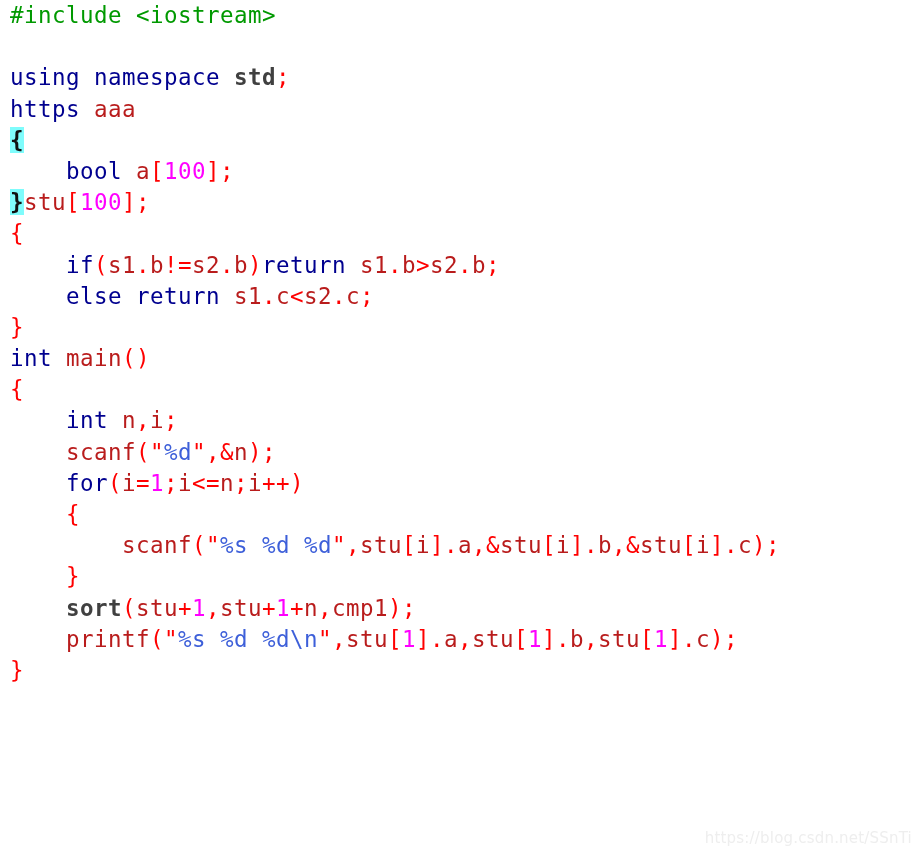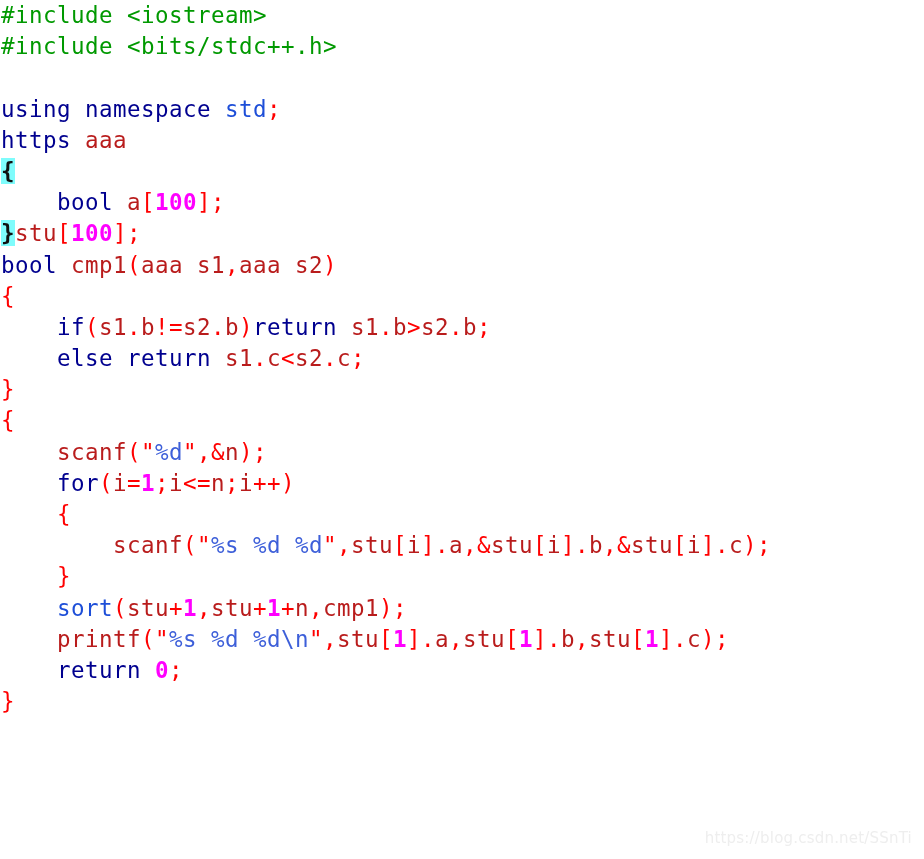--- a/index.html
+++ b/index.html
@@ -25,33 +25,33 @@
   }
 
   .code-line {
     height: 31.2px;
     line-height: 31.2px;
     white-space: pre;
     font-family: "DejaVu Sans Mono", "Liberation Mono", monospace;
     font-size: 22.5px;
     letter-spacing: 0.45px;
     color: #3a3a3a;
-    padding-left: 1px;
+    padding-left: 10px;
   }
 
   .tok { white-space: pre; }
 
   
   .t-pre      { color: #009900; }
   .t-keyword  { color: #00008f; font-weight: normal; }
-  .t-libfunc  { color: #1d4ed8; font-weight: normal; }
+  .t-libfunc  { color: #404040; font-weight: bold; }
   .t-ident    { color: #b91c1c; }
   .t-punct    { color: #ff0000; }
   .t-op       { color: #ff0000; }
-  .t-number   { color: #ff00ff; font-weight: bold; }
+  .t-number   { color: #ff00ff; }
   .t-string   { color: #ff0000; }
   .t-format   { color: #3d5fd9; }
   .t-plain    { color: #3a3a3a; }
   .t-brace-hl {
     color: #101010;
     font-weight: bold;
     background: #7ffcfc;
   }
 
   #watermark {
@@ -65,37 +65,36 @@
     white-space: pre;
     user-select: none;
   }
 </style>
 </head>
 <body>
 
 <div id="code-view">
   <div id="code-lines">
       <div class="code-line"><span class="tok t-pre">#include &lt;iostream&gt;</span></div>
-      <div class="code-line"><span class="tok t-pre">#include &lt;bits/stdc++.h&gt;</span></div>
       <div class="code-line">&nbsp;</div>
       <div class="code-line"><span class="tok t-keyword">using namespace </span><span class="tok t-libfunc">std</span><span class="tok t-punct">;</span></div>
       <div class="code-line"><span class="tok t-keyword">https</span><span class="tok t-plain"> </span><span class="tok t-ident">aaa</span></div>
       <div class="code-line"><span class="tok t-brace-hl">{</span></div>
       <div class="code-line"><span class="tok t-plain">    </span><span class="tok t-keyword">bool</span><span class="tok t-plain"> </span><span class="tok t-ident">a</span><span class="tok t-punct">[</span><span class="tok t-number">100</span><span class="tok t-punct">];</span></div>
       <div class="code-line"><span class="tok t-brace-hl">}</span><span class="tok t-ident">stu</span><span class="tok t-punct">[</span><span class="tok t-number">100</span><span class="tok t-punct">];</span></div>
-      <div class="code-line"><span class="tok t-keyword">bool</span><span class="tok t-plain"> </span><span class="tok t-ident">cmp1</span><span class="tok t-punct">(</span><span class="tok t-ident">aaa s1</span><span class="tok t-punct">,</span><span class="tok t-ident">aaa s2</span><span class="tok t-punct">)</span></div>
       <div class="code-line"><span class="tok t-punct">{</span></div>
       <div class="code-line"><span class="tok t-plain">    </span><span class="tok t-keyword">if</span><span class="tok t-punct">(</span><span class="tok t-ident">s1</span><span class="tok t-punct">.</span><span class="tok t-ident">b</span><span class="tok t-op">!=</span><span class="tok t-ident">s2</span><span class="tok t-punct">.</span><span class="tok t-ident">b</span><span class="tok t-punct">)</span><span class="tok t-keyword">return</span><span class="tok t-plain"> </span><span class="tok t-ident">s1</span><span class="tok t-punct">.</span><span class="tok t-ident">b</span><span class="tok t-op">&gt;</span><span class="tok t-ident">s2</span><span class="tok t-punct">.</span><span class="tok t-ident">b</span><span class="tok t-punct">;</span></div>
       <div class="code-line"><span class="tok t-plain">    </span><span class="tok t-keyword">else return</span><span class="tok t-plain"> </span><span class="tok t-ident">s1</span><span class="tok t-punct">.</span><span class="tok t-ident">c</span><span class="tok t-op">&lt;</span><span class="tok t-ident">s2</span><span class="tok t-punct">.</span><span class="tok t-ident">c</span><span class="tok t-punct">;</span></div>
       <div class="code-line"><span class="tok t-punct">}</span></div>
+      <div class="code-line"><span class="tok t-keyword">int</span><span class="tok t-plain"> </span><span class="tok t-ident">main</span><span class="tok t-punct">()</span></div>
       <div class="code-line"><span class="tok t-punct">{</span></div>
+      <div class="code-line"><span class="tok t-plain">    </span><span class="tok t-keyword">int</span><span class="tok t-plain"> </span><span class="tok t-ident">n</span><span class="tok t-punct">,</span><span class="tok t-ident">i</span><span class="tok t-punct">;</span></div>
       <div class="code-line"><span class="tok t-plain">    </span><span class="tok t-ident">scanf</span><span class="tok t-punct">(</span><span class="tok t-string">"</span><span class="tok t-format">%d</span><span class="tok t-string">"</span><span class="tok t-punct">,</span><span class="tok t-op">&amp;</span><span class="tok t-ident">n</span><span class="tok t-punct">);</span></div>
       <div class="code-line"><span class="tok t-plain">    </span><span class="tok t-keyword">for</span><span class="tok t-punct">(</span><span class="tok t-ident">i</span><span class="tok t-op">=</span><span class="tok t-number">1</span><span class="tok t-punct">;</span><span class="tok t-ident">i</span><span class="tok t-op">&lt;=</span><span class="tok t-ident">n</span><span class="tok t-punct">;</span><span class="tok t-ident">i</span><span class="tok t-op">++</span><span class="tok t-punct">)</span></div>
       <div class="code-line"><span class="tok t-plain">    </span><span class="tok t-punct">{</span></div>
       <div class="code-line"><span class="tok t-plain">        </span><span class="tok t-ident">scanf</span><span class="tok t-punct">(</span><span class="tok t-string">"</span><span class="tok t-format">%s</span><span class="tok t-string"> </span><span class="tok t-format">%d</span><span class="tok t-string"> </span><span class="tok t-format">%d</span><span class="tok t-string">"</span><span class="tok t-punct">,</span><span class="tok t-ident">stu</span><span class="tok t-punct">[</span><span class="tok t-ident">i</span><span class="tok t-punct">].</span><span class="tok t-ident">a</span><span class="tok t-punct">,</span><span class="tok t-op">&amp;</span><span class="tok t-ident">stu</span><span class="tok t-punct">[</span><span class="tok t-ident">i</span><span class="tok t-punct">].</span><span class="tok t-ident">b</span><span class="tok t-punct">,</span><span class="tok t-op">&amp;</span><span class="tok t-ident">stu</span><span class="tok t-punct">[</span><span class="tok t-ident">i</span><span class="tok t-punct">].</span><span class="tok t-ident">c</span><span class="tok t-punct">);</span></div>
       <div class="code-line"><span class="tok t-plain">    </span><span class="tok t-punct">}</span></div>
       <div class="code-line"><span class="tok t-plain">    </span><span class="tok t-libfunc">sort</span><span class="tok t-punct">(</span><span class="tok t-ident">stu</span><span class="tok t-op">+</span><span class="tok t-number">1</span><span class="tok t-punct">,</span><span class="tok t-ident">stu</span><span class="tok t-op">+</span><span class="tok t-number">1</span><span class="tok t-op">+</span><span class="tok t-ident">n</span><span class="tok t-punct">,</span><span class="tok t-ident">cmp1</span><span class="tok t-punct">);</span></div>
       <div class="code-line"><span class="tok t-plain">    </span><span class="tok t-ident">printf</span><span class="tok t-punct">(</span><span class="tok t-string">"</span><span class="tok t-format">%s</span><span class="tok t-string"> </span><span class="tok t-format">%d</span><span class="tok t-string"> </span><span class="tok t-format">%d</span><span class="tok t-format">\n</span><span class="tok t-string">"</span><span class="tok t-punct">,</span><span class="tok t-ident">stu</span><span class="tok t-punct">[</span><span class="tok t-number">1</span><span class="tok t-punct">].</span><span class="tok t-ident">a</span><span class="tok t-punct">,</span><span class="tok t-ident">stu</span><span class="tok t-punct">[</span><span class="tok t-number">1</span><span class="tok t-punct">].</span><span class="tok t-ident">b</span><span class="tok t-punct">,</span><span class="tok t-ident">stu</span><span class="tok t-punct">[</span><span class="tok t-number">1</span><span class="tok t-punct">].</span><span class="tok t-ident">c</span><span class="tok t-punct">);</span></div>
-      <div class="code-line"><span class="tok t-plain">    </span><span class="tok t-keyword">return</span><span class="tok t-plain"> </span><span class="tok t-number">0</span><span class="tok t-punct">;</span></div>
       <div class="code-line"><span class="tok t-punct">}</span></div>
     </div>
   <div id="watermark">https://blog.csdn.net/SSnTi</div>
 </div>
 
 </body></html>

